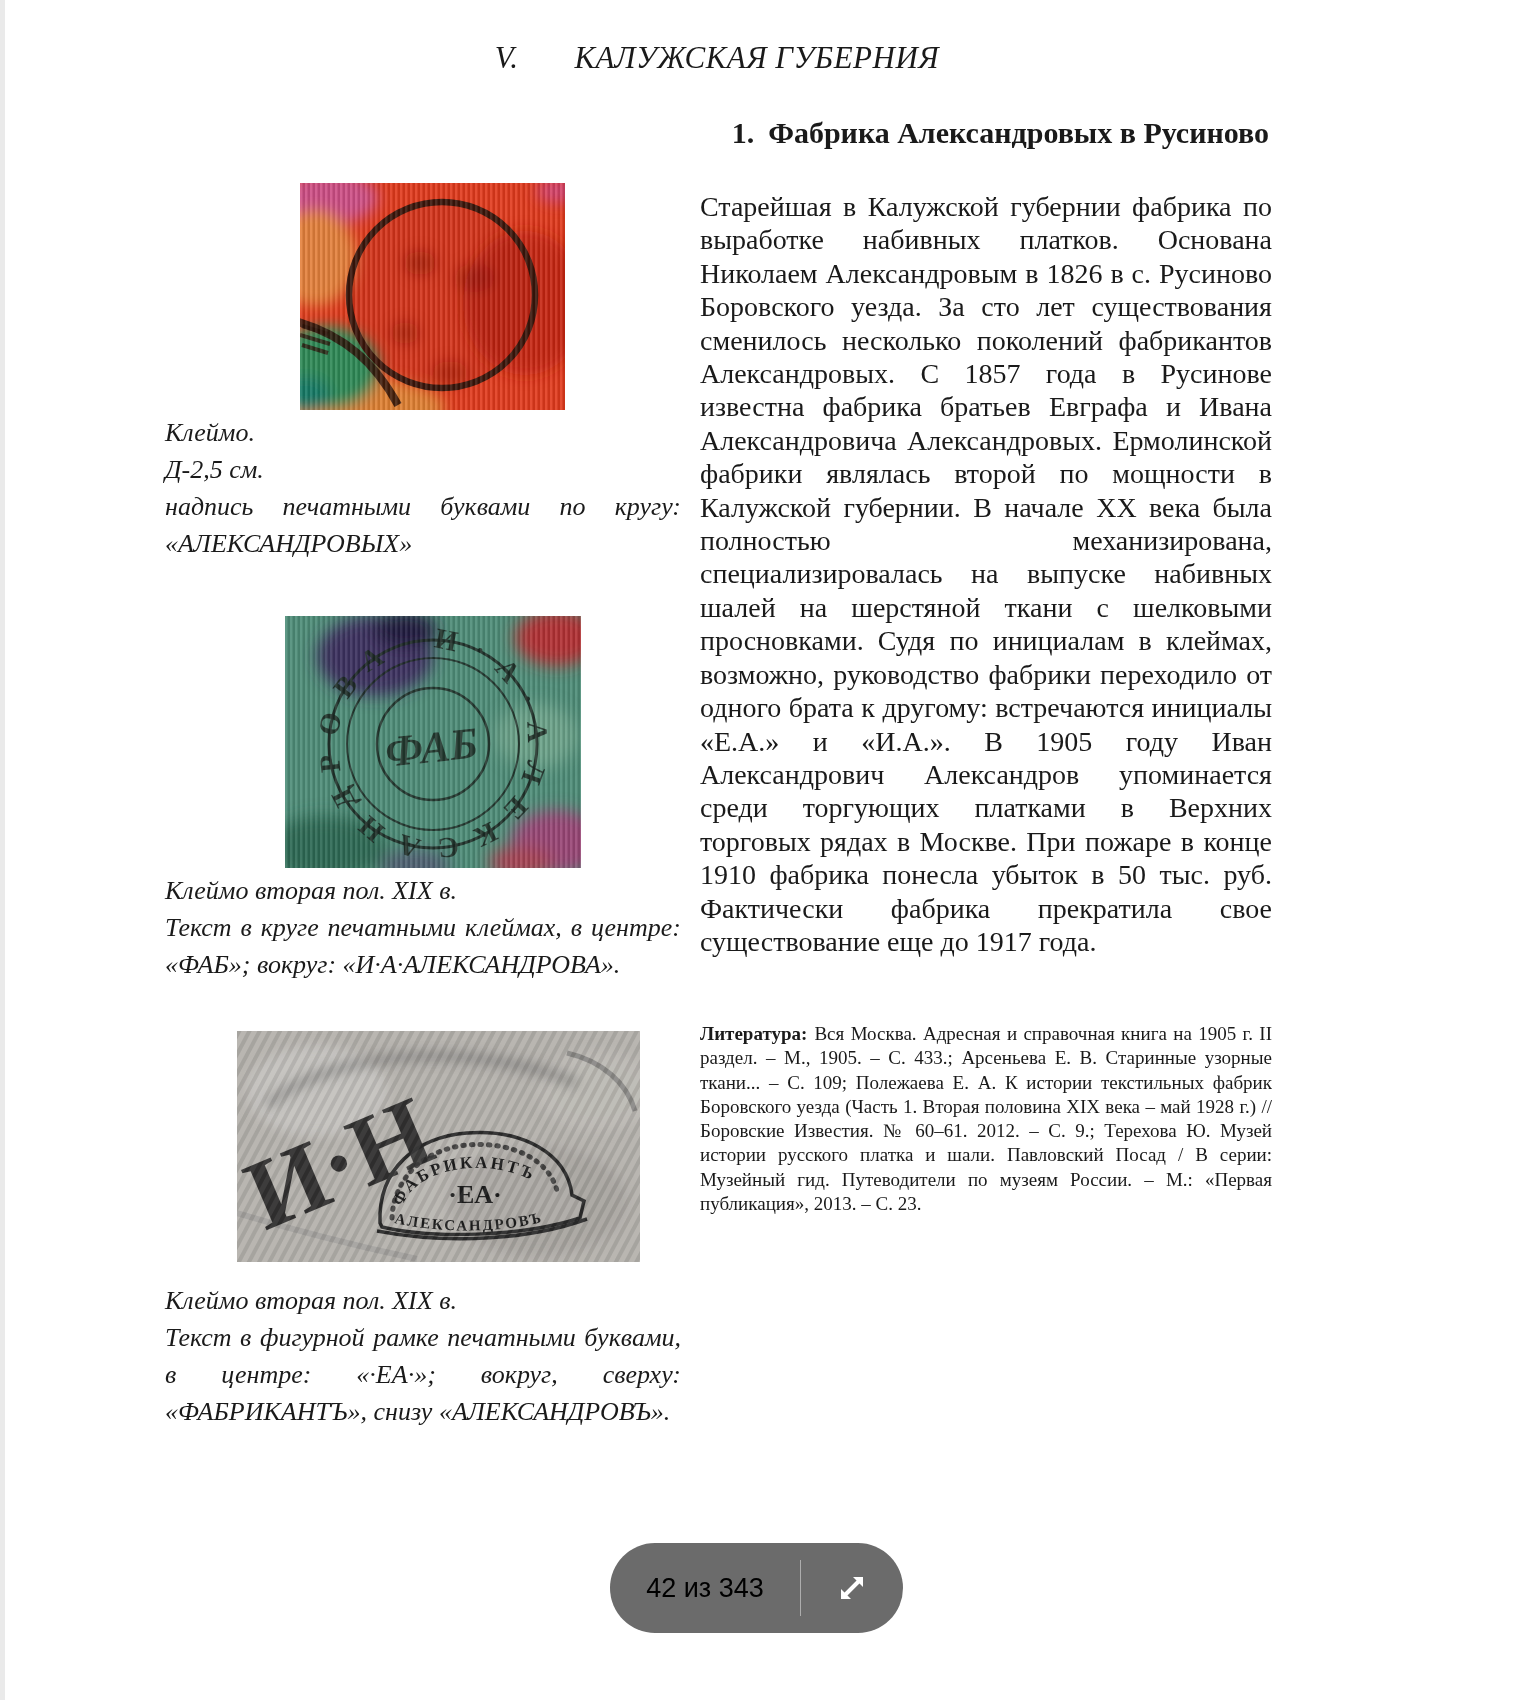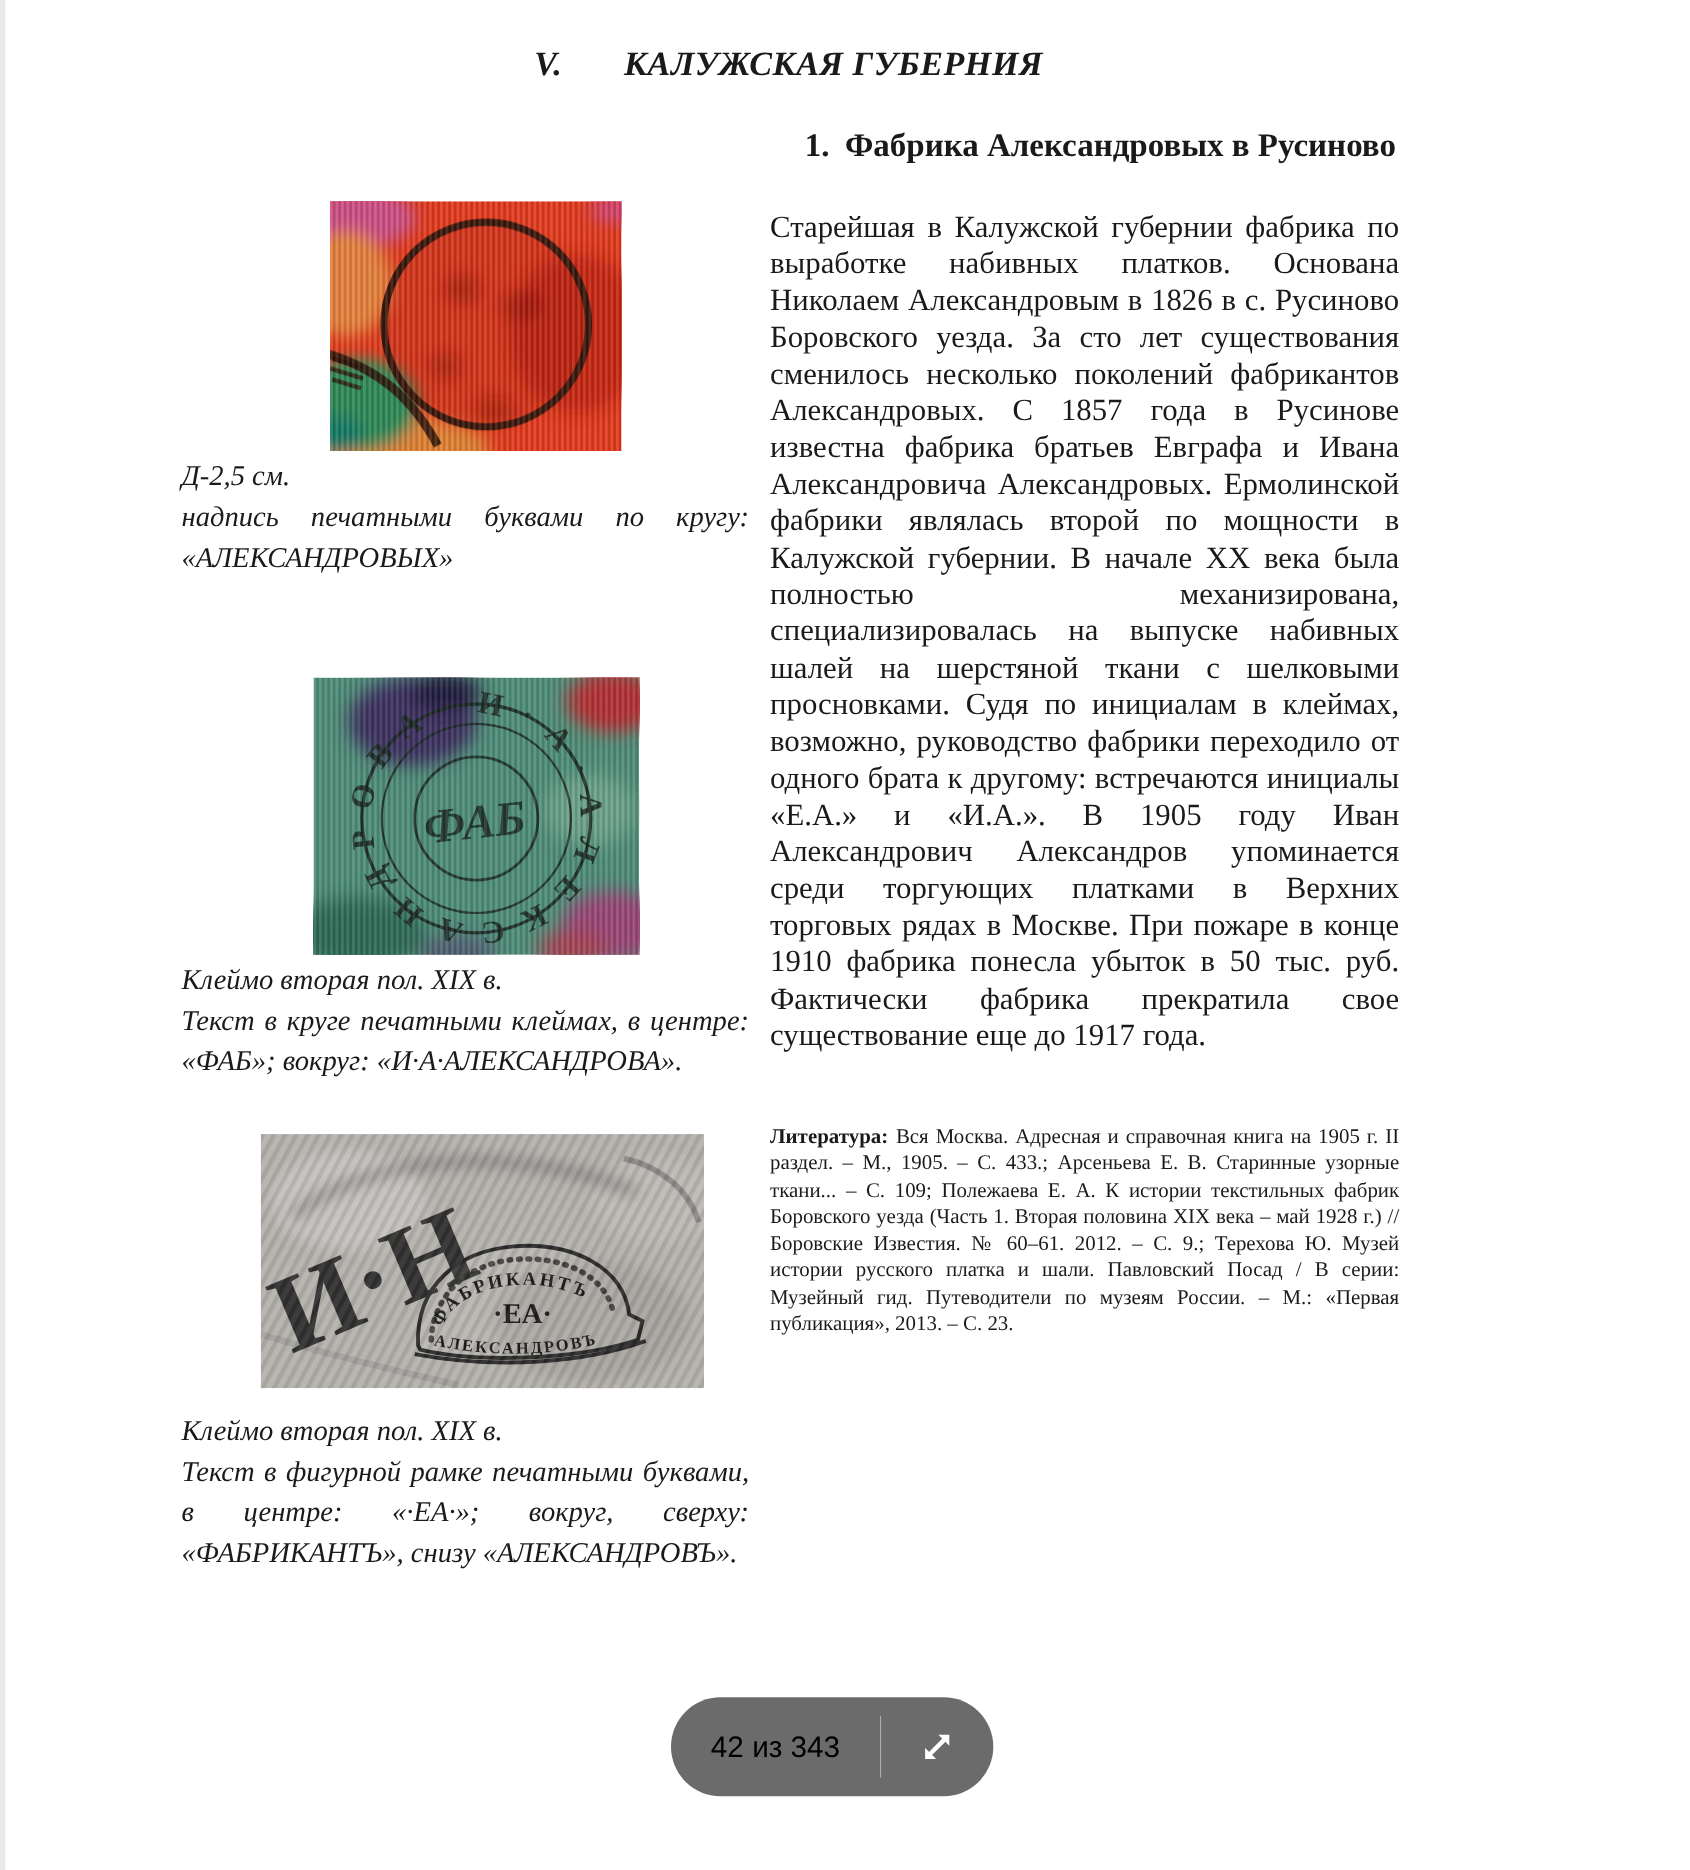--- a/index.html
+++ b/index.html
@@ -1,21 +1,21 @@
 <!DOCTYPE html>
 <html><head>
 <meta charset="utf-8">
 <style>
   html,body{margin:0;padding:0;background:#ffffff;}
   .page{position:relative;width:1536px;height:1700px;background:#ffffff;overflow:hidden;
         font-family:"Liberation Serif","DejaVu Serif",serif;color:#1a1a1a;}
   .edge-strip{position:absolute;left:0;top:0;width:5px;height:1700px;background:#eaeaea;}
 
   .chapter-heading{position:absolute;left:165px;top:40px;width:1104px;text-align:center;
-        font-size:31px;font-weight:bold;font-style:italic;letter-spacing:.5px;white-space:nowrap;}
+        font-size:31px;font-weight:normal;font-style:italic;letter-spacing:.5px;white-space:nowrap;}
   .chapter-heading .num{margin-right:56px;}
   .section-heading{position:absolute;left:165px;top:116px;width:1104px;text-align:right;
         font-size:30px;font-weight:bold;white-space:nowrap;}
   .section-heading .num{margin-right:14px;}
 
   .figure-img{position:absolute;display:block;}
   .caption{position:absolute;left:165px;width:516px;font-style:italic;font-size:26px;line-height:37px;}
   .cap-par{text-align:justify;}
 
   .body-col{position:absolute;left:700px;top:190px;width:572px;
@@ -67,20 +67,21 @@
       <ellipse cx="105" cy="150" rx="14" ry="11" fill="#8f0f08" opacity=".5"></ellipse>
       <ellipse cx="150" cy="190" rx="18" ry="12" fill="#9a1208" opacity=".5"></ellipse>
     </g>
     <circle cx="142" cy="112" r="93" fill="rgba(120,10,5,0.12)" stroke-width="6.5" fill-rule="evenodd" stroke="#3a150a"></circle>
     <path d="M -5,138 C 45,152 75,180 98,222" fill="none" stroke="#2a0f06" stroke-width="8" opacity=".85"></path>
     <path d="M 2,143 l 26,8 M 0,152 l 30,9 M 2,162 l 26,8" stroke="#2a0f06" stroke-width="4" opacity=".75"></path>
     <rect width="265" height="227" fill="url(#w1)"></rect>
   </svg>
 
   <div class="caption" style="top:414px">
+      <div class="cap-par">Клеймо.</div>
       <div class="cap-par">Д-2,5 см.</div>
       <div class="cap-par">надпись печатными буквами по кругу: «АЛЕКСАНДРОВЫХ»</div>
     </div>
 
   <svg class="figure-img" style="left:285px;top:616px" width="296" height="252" viewBox="0 0 296 252">
     <defs>
       <filter id="b2" x="-30%" y="-30%" width="160%" height="160%">
           <feGaussianBlur stdDeviation="8"></feGaussianBlur>
         </filter>
       <pattern id="w2" width="5" height="4" patternUnits="userSpaceOnUse">

